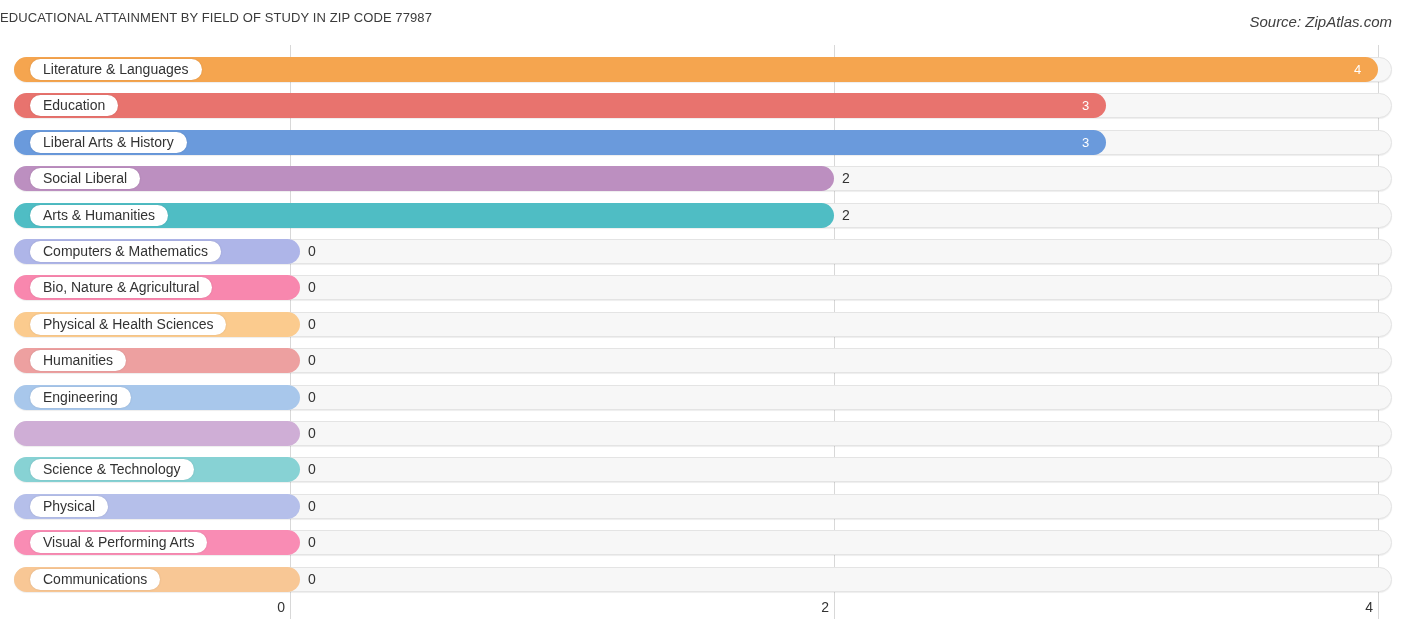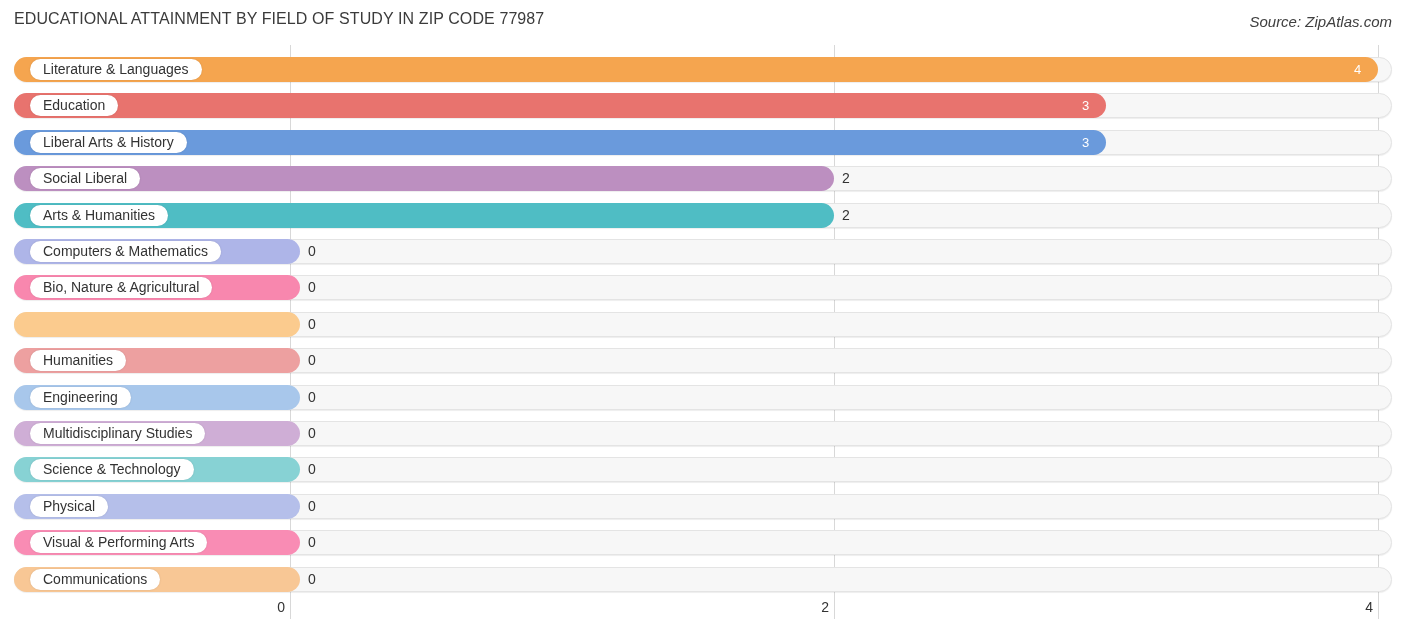--- a/index.html
+++ b/index.html
@@ -16,22 +16,22 @@
   }
 
   
   #header {
     position: absolute;
     left: 0; top: 0;
     width: 1406px; height: 45px;
   }
   #page-title {
     position: absolute;
-    left: 14px; top: 10px;
-    font-size: 16px;
+    left: 0; top: 10px;
+    font-size: 13px;
     color: #3b3b3b;
     letter-spacing: 0.1px;
     white-space: nowrap;
   }
   #source-label {
     position: absolute;
     right: 14px; top: 13px;
     font-size: 15px;
     font-style: italic;
     color: #404040;
@@ -187,38 +187,38 @@
     </div>
     <div class="row" style="top: 230.4px; width: 1378px;">
       <div class="track"></div>
       <div class="bar" style="width: 286px; background: rgb(248, 135, 174);"></div>
       <div class="label-pill">Bio, Nature &amp; Agricultural</div>
       <div class="val-out" style="left: 294px;">0</div>
     </div>
     <div class="row" style="top: 266.8px; width: 1378px;">
       <div class="track"></div>
       <div class="bar" style="width: 286px; background: rgb(251, 203, 142);"></div>
+      <div class="label-pill">Physical &amp; Health Sciences</div>
       <div class="val-out" style="left: 294px;">0</div>
     </div>
     <div class="row" style="top: 303.2px; width: 1378px;">
       <div class="track"></div>
       <div class="bar" style="width: 286px; background: rgb(237, 160, 160);"></div>
       <div class="label-pill">Humanities</div>
       <div class="val-out" style="left: 294px;">0</div>
     </div>
     <div class="row" style="top: 339.6px; width: 1378px;">
       <div class="track"></div>
       <div class="bar" style="width: 286px; background: rgb(168, 199, 235);"></div>
       <div class="label-pill">Engineering</div>
       <div class="val-out" style="left: 294px;">0</div>
     </div>
     <div class="row" style="top: 376px; width: 1378px;">
       <div class="track"></div>
       <div class="bar" style="width: 286px; background: rgb(207, 174, 214);"></div>
-      <div class="label-pill">Multidisciplinary Studies</div>
       <div class="val-out" style="left: 294px;">0</div>
     </div>
     <div class="row" style="top: 412.4px; width: 1378px;">
       <div class="track"></div>
       <div class="bar" style="width: 286px; background: rgb(135, 210, 212);"></div>
       <div class="label-pill">Science &amp; Technology</div>
       <div class="val-out" style="left: 294px;">0</div>
     </div>
     <div class="row" style="top: 448.8px; width: 1378px;">
       <div class="track"></div>

